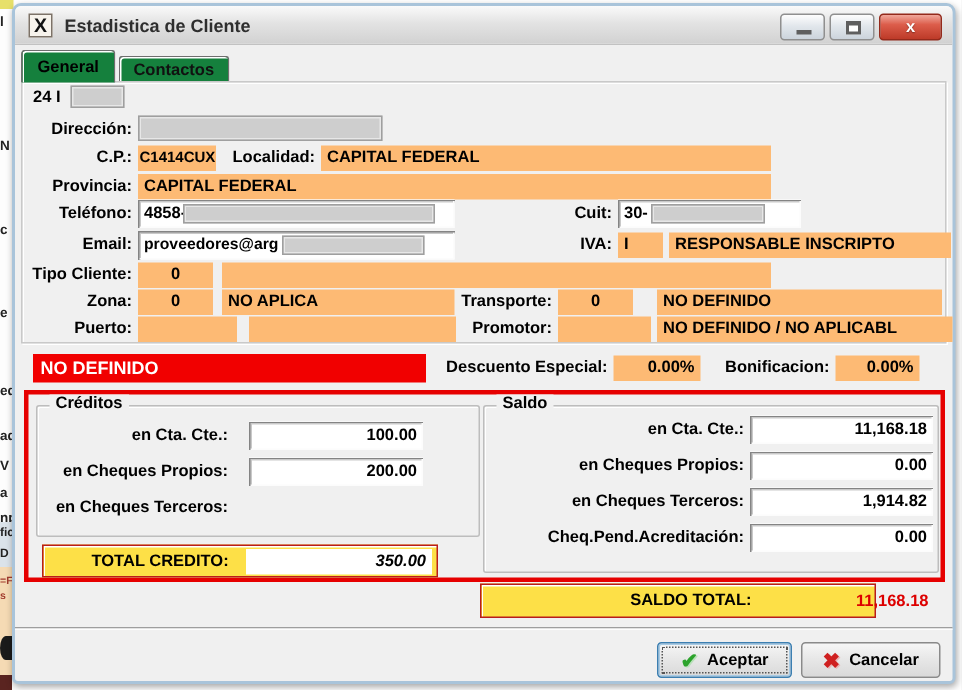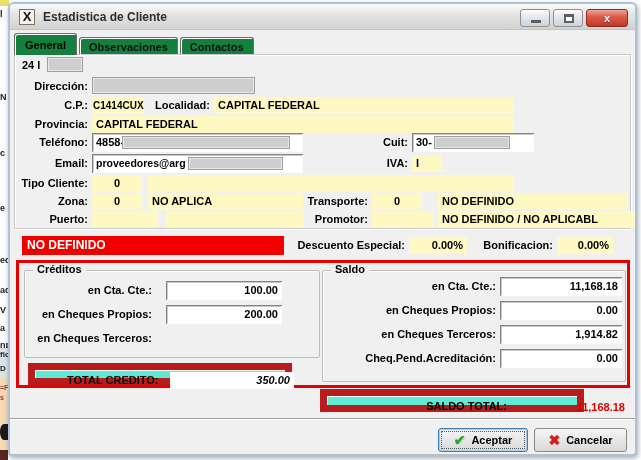--- a/index.html
+++ b/index.html
@@ -63,21 +63,21 @@
 
   
   .panel {
     position:absolute; left:4px; top:50px; width:617px; height:175px;
     border:1px solid #c9c9c9; box-shadow:inset 1px 1px 0 #ffffff, 1px 1px 0 #ffffff;
     background:#f0f0f0;
   }
 
   .lbl { position:absolute; text-align:right; font-size:11px; white-space:nowrap; }
   .fieldF {
-    position:absolute; background:#fef9c3; height:17px; line-height:17px;
+    position:absolute; background:#fdba74; height:17px; line-height:17px;
     padding:0 4px; font-size:11px; white-space:nowrap; overflow:hidden;
   }
   .fieldS {
     position:absolute; background:#fff; height:19px; line-height:17px;
     padding:1px 4px 0 4px; font-size:11px; white-space:nowrap; overflow:hidden;
     box-shadow:inset 1px 1px 0 #848484, inset -1px -1px 0 #fcfcfc, inset 2px 2px 0 #c9c9c9;
   }
   .num { text-align:right; }
   .ctr { text-align:center; padding:0; }
   .redact { position:absolute; background:#cecece; border:1px solid #9f9f9f; box-shadow:inset 0 0 0 1px #e7e7e7; }
@@ -89,21 +89,21 @@
   }
 
   
   .redbox { position:absolute; left:6px; top:256px; width:614px; height:128px; border:3px solid #e60000; }
   .group {
     position:absolute; border:1px solid #bdbdbd; border-radius:2px;
     box-shadow:inset 1px 1px 0 #fff;
   }
   .group-legend { position:absolute; top:-8px; left:8px; background:#f0f0f0; padding:0 4px; font-size:11px; }
   .raised {
-    position:absolute; background:#5eead4; border:7px solid #b91c1c;
+    position:absolute; background:#fde047; border:1px solid #b91c1c;
     box-shadow:inset 1px 1px 0 #fff; 
   }
   .raised .rlabel { position:absolute; font-size:11px; }
   .raised .rfield { position:absolute; background:#fff; height:17px; line-height:17px; text-align:right; padding-right:4px; }
   .total-red { color:#dd0000; }
 
   
   .separator { position:absolute; left:0; top:414px; width:625px; height:2px; border-top:1px solid #9e9e9e; border-bottom:1px solid #fdfdfd; }
   .btn {
     position:absolute; top:424px; height:24px; border-radius:3px;
@@ -153,21 +153,20 @@
         </div>
       <div class="win-btn maxb">
           <span class="glyph-max"></span>
         </div>
       <div class="win-btn closeb">x</div>
     </div>
   </div>
 
   <div class="tabs">
     <div class="tab active">General</div>
-    <div class="tab inactive">Observaciones</div>
     <div class="tab inactive">Contactos</div>
   </div>
 
   <div class="panel"></div>
 
   <div class="lbl" style="left:12px; top:55px; text-align:left;">24 I</div>
   <div class="redact" style="left:37px; top:53px; width:36px; height:15px;"></div>
 
   <div class="lbl" style="left:0; top:76px; width:78px;">Dirección:</div>
   <div class="redact" style="left:82px; top:73px; width:163px; height:17px;"></div>
@@ -185,20 +184,21 @@
   <div class="redact" style="left:112px; top:132px; width:168px; height:13px;"></div>
   <div class="lbl" style="left:330px; top:132px; width:68px;">Cuit:</div>
   <div class="fieldS" style="left:402px; top:129px; width:122px;">30-</div>
   <div class="redact" style="left:424px; top:132px; width:76px; height:13px;"></div>
 
   <div class="lbl" style="left:0; top:153px; width:78px;">Email:</div>
   <div class="fieldS" style="left:82px; top:150px; width:211px; font-size:10.5px;">proveedores@arg</div>
   <div class="redact" style="left:178px; top:153px; width:95px; height:13px;"></div>
   <div class="lbl" style="left:330px; top:153px; width:68px;">IVA:</div>
   <div class="fieldF" style="left:402px; top:151px; width:30px;">I</div>
+  <div class="fieldF" style="left:436px; top:151px; width:188px;">RESPONSABLE INSCRIPTO</div>
 
   <div class="lbl" style="left:0; top:173px; width:78px;">Tipo Cliente:</div>
   <div class="fieldF ctr" style="left:82px; top:171px; width:50px;">0</div>
   <div class="fieldF" style="left:138px; top:171px; width:366px;"></div>
 
   <div class="lbl" style="left:0; top:191px; width:78px;">Zona:</div>
   <div class="fieldF ctr" style="left:82px; top:189px; width:50px;">0</div>
   <div class="fieldF" style="left:138px; top:189px; width:155px;">NO APLICA</div>
   <div class="lbl" style="left:290px; top:191px; width:68px;">Transporte:</div>
   <div class="fieldF ctr" style="left:362px; top:189px; width:50px;">0</div>

